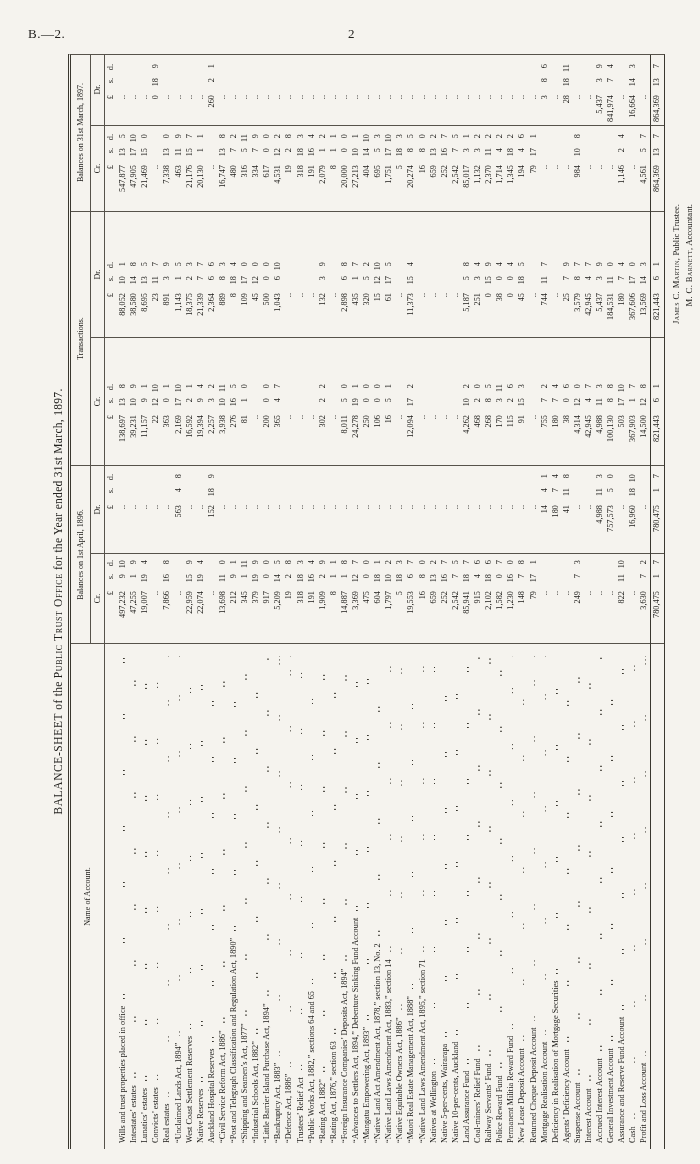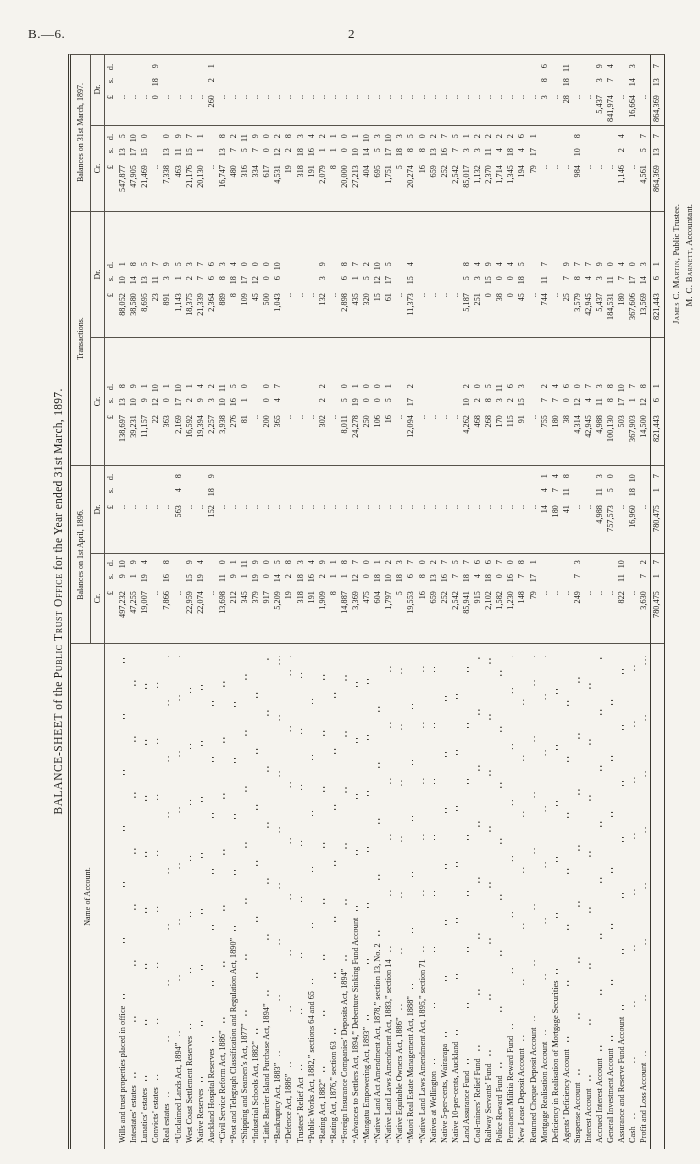--- a/index.html
+++ b/index.html
@@ -62,21 +62,21 @@
   .thead .sub.pr2{padding-right:6px;} .thead .sub.pr3{padding-right:8px;}
   .thead .sub.pr4{padding-right:46px;} .thead .sub.pr5{padding-right:50px;}
   .thead .sub.pr6{padding-right:8px;} .thead .sub.pr7{padding-right:10px;}
 
   .signatures{margin-top:5px;padding-right:150px;text-align:right;font-size:8.6px;line-height:13px;}
   .signatures .sig-name{font-variant:small-caps;letter-spacing:.4px;}
 </style>
 </head>
 <body>
 
-<div class="page-corner">B.—6.</div>
+<div class="page-corner">B.—2.</div>
 <div class="page-number">2</div>
 
 <div class="rot">
 
   <div class="sheet-title"><span class="caps">BALANCE-SHEET</span><span> of the </span><span class="smallcaps">Public Trust Office</span><span> for the Year ended 31st March, 1897.</span></div>
 
   <div class="tablewrap">
 
     <div class="grid thead">
       <div class="namehead">Name of Account.</div>

